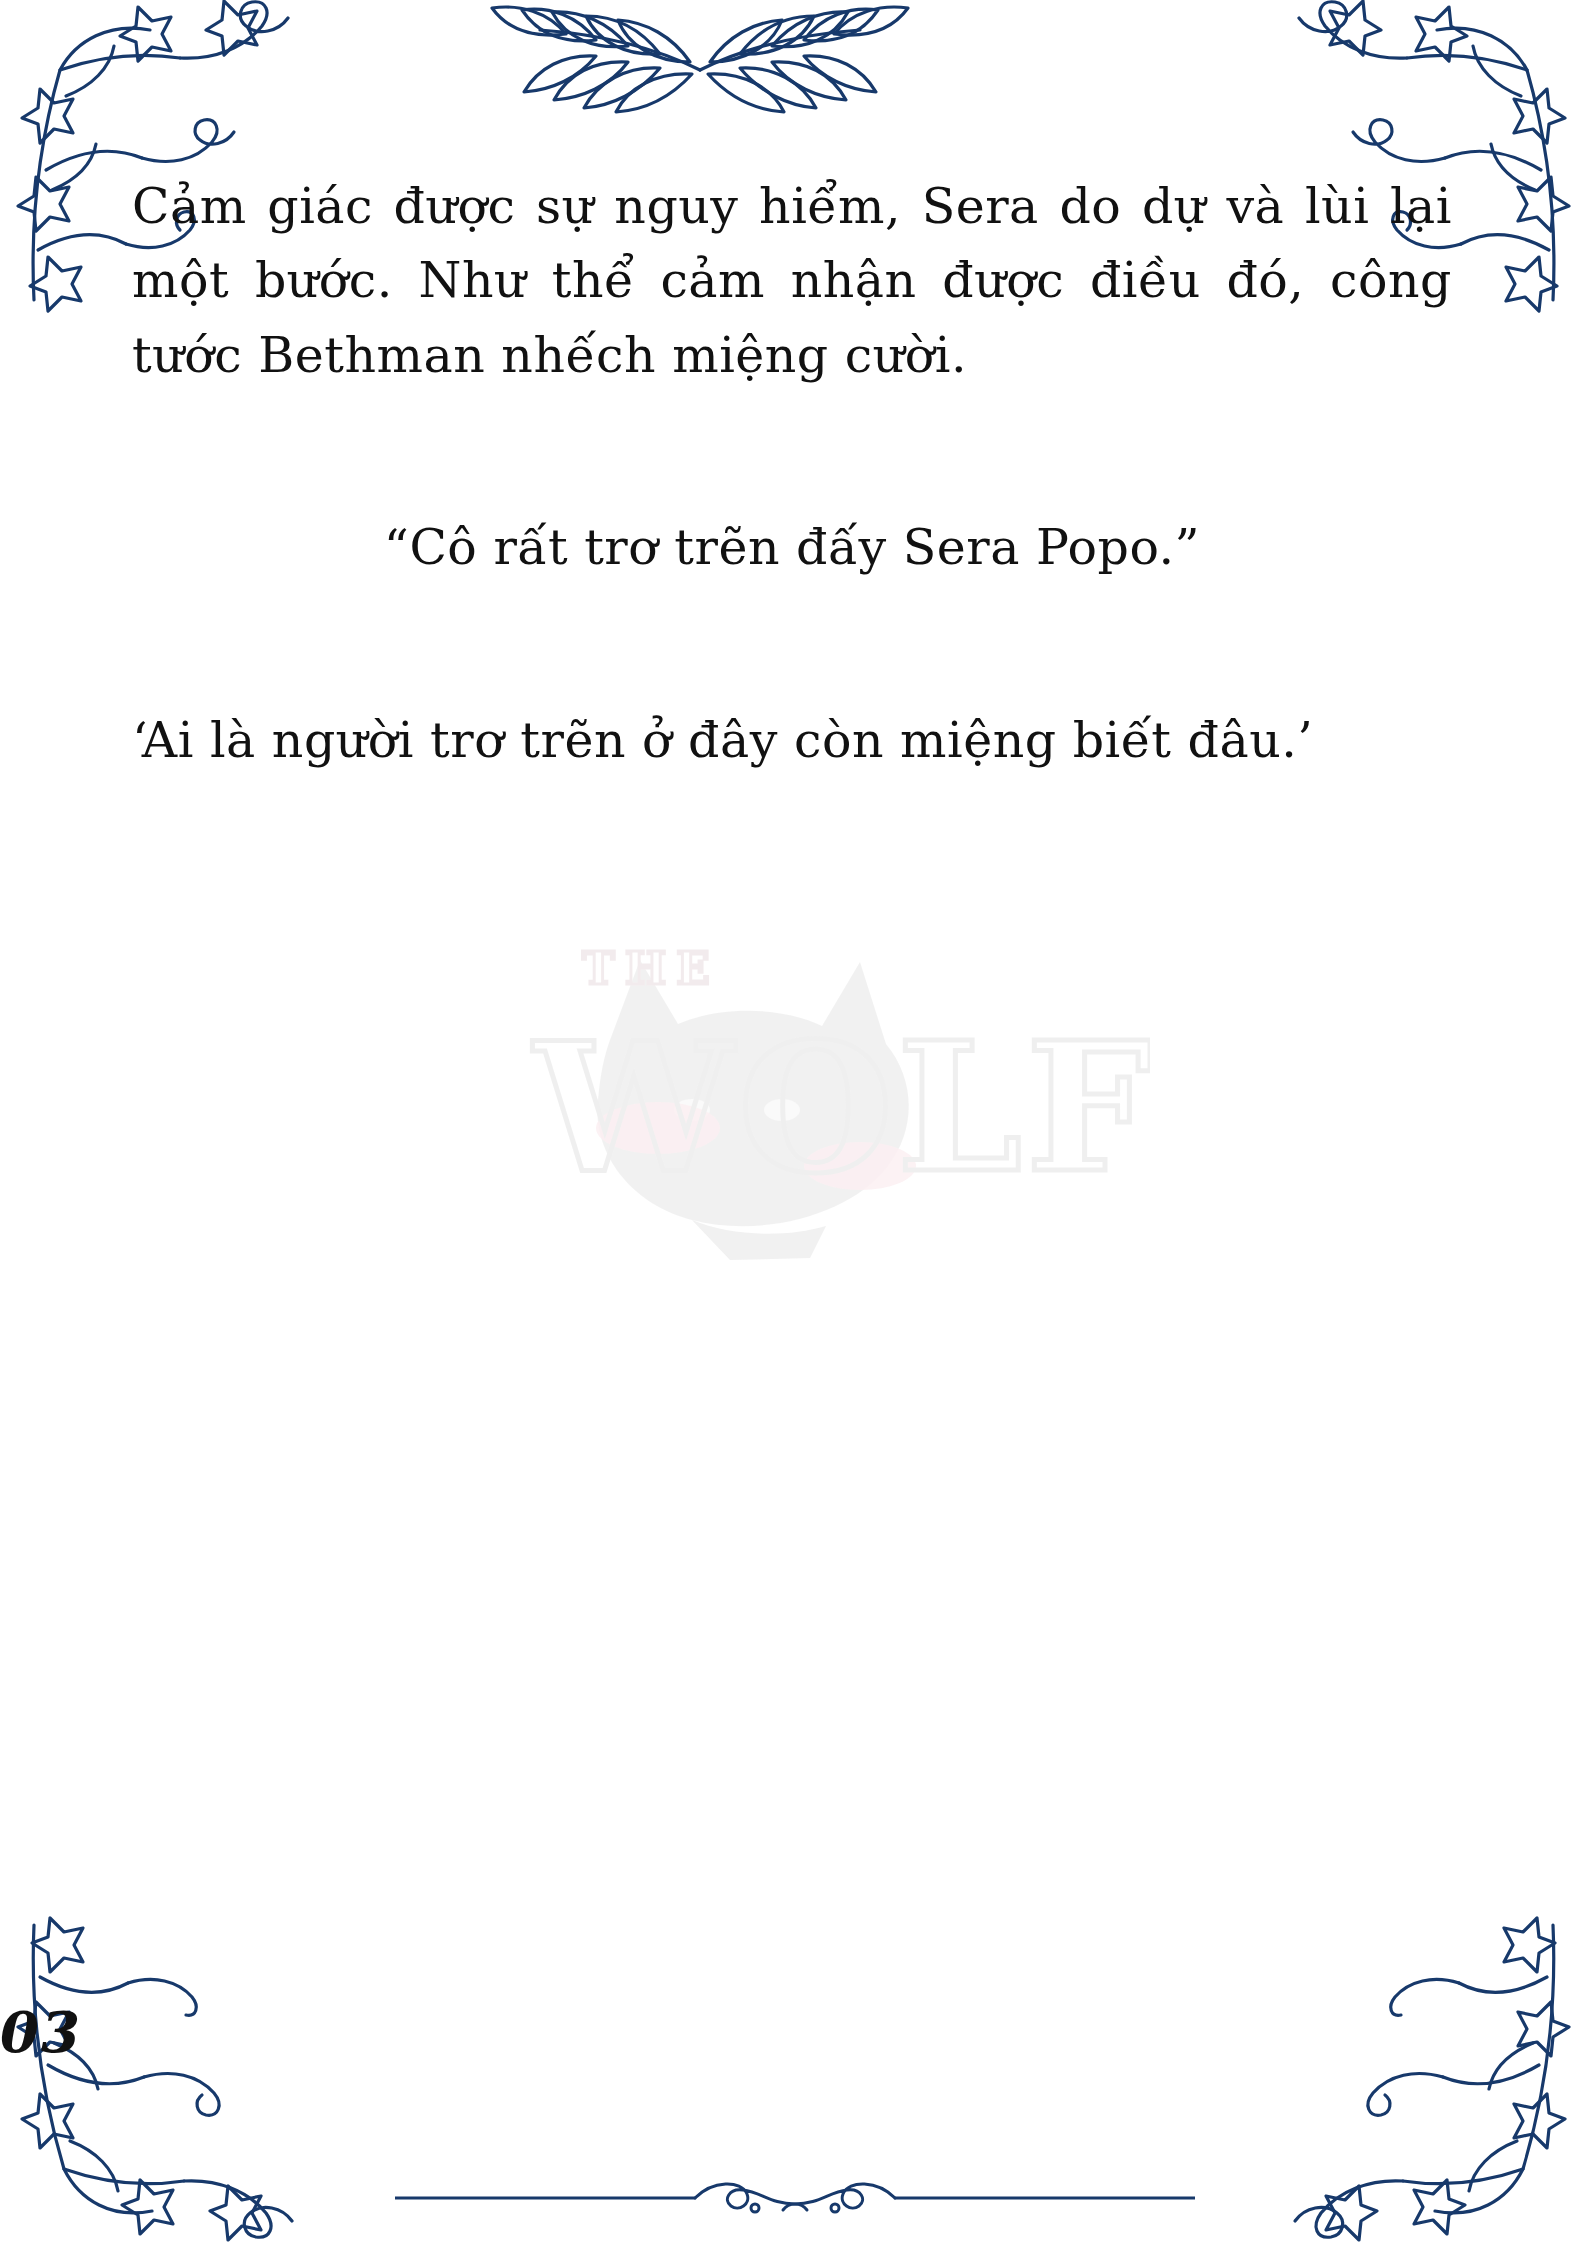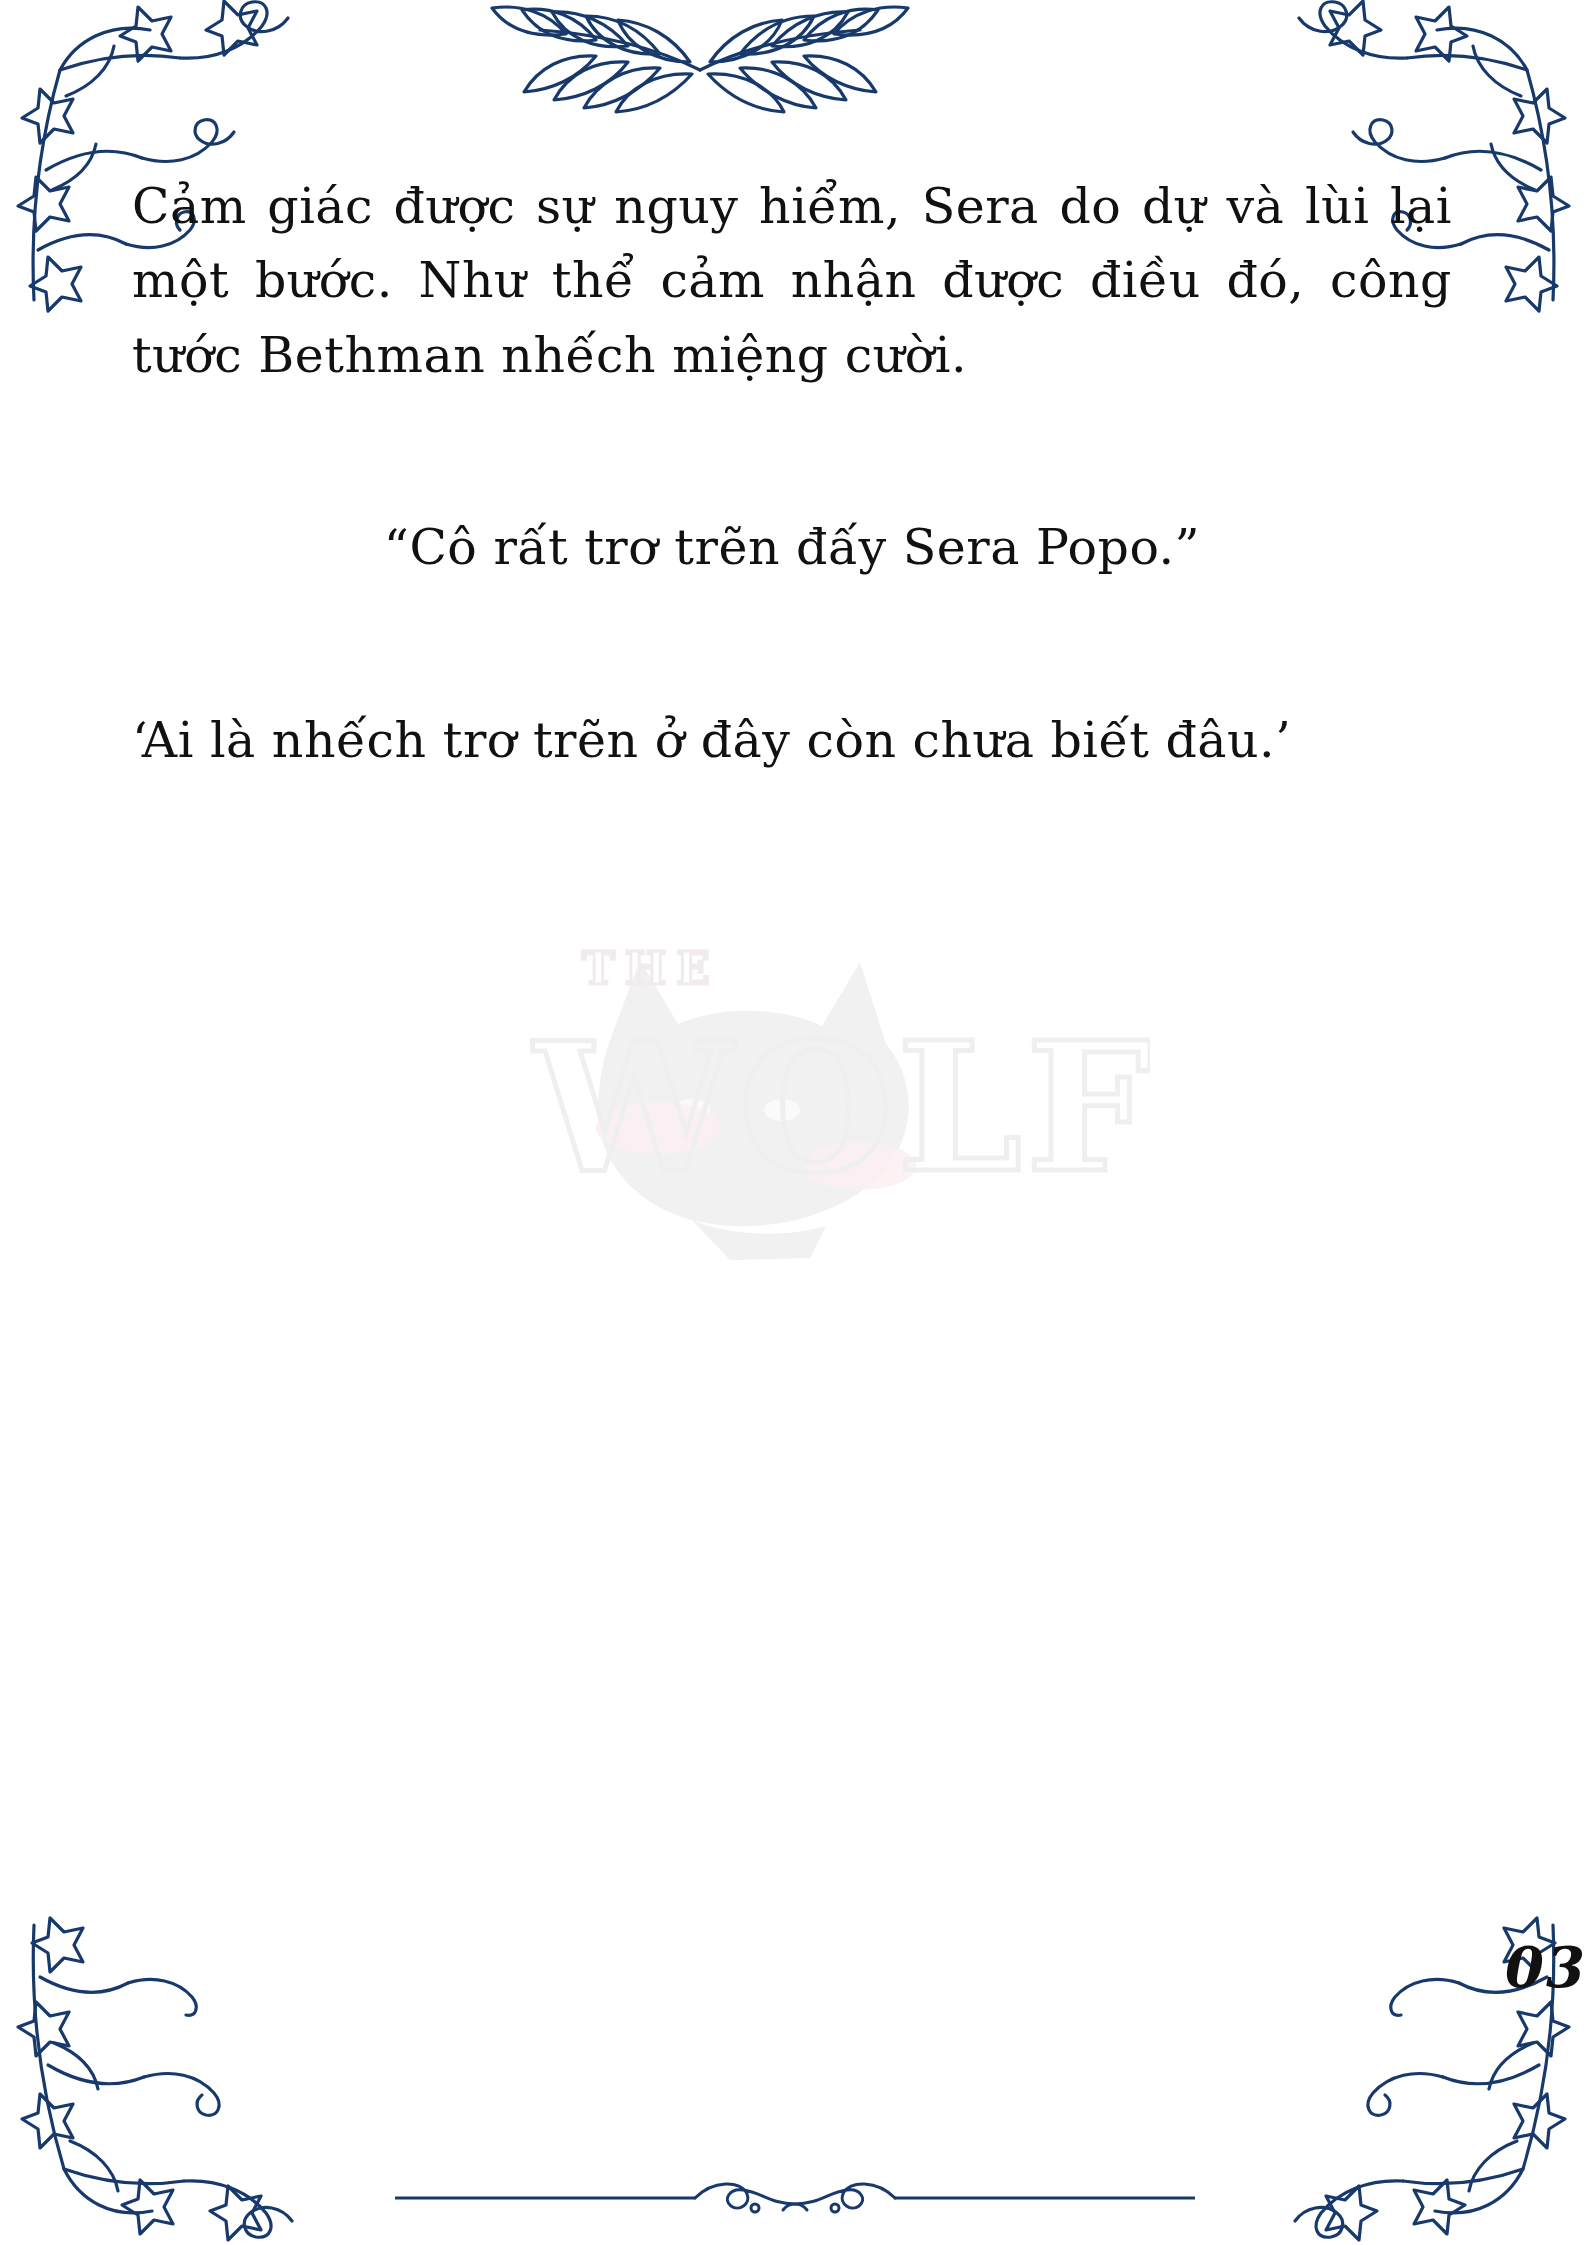--- a/index.html
+++ b/index.html
@@ -56,22 +56,22 @@
   .para.nojustify {
     text-align: center;
   }
   .para.gap-xl { margin-bottom: 118px; }
 
   
   .page-number {
     position: absolute;
     left: 0;
     right: 0;
-    top: 1934px;
-    text-align: right;
+    top: 1999px;
+    text-align: left;
     font-family: "DejaVu Serif", serif;
     font-weight: bold;
     font-style: italic;
     font-size: 56px;
     color: #111111;
     letter-spacing: 2px;
   }
 
   .footer-rule {
     position: absolute;
@@ -199,21 +199,21 @@
 
       <text x="152" y="64" font-family="DejaVu Serif, serif" font-size="44" font-weight="bold" fill="none" stroke="#c9a9b0" stroke-width="3" letter-spacing="10">THE</text>
 
       <text x="104" y="250" font-family="DejaVu Serif, serif" font-size="178" font-weight="bold" fill="none" stroke="#b9b9b9" stroke-width="5" letter-spacing="4">WOLF</text>
     </g>
   </svg>
 
   <div class="content">
     <p class="para gap-xl">Cảm giác được sự nguy hiểm, Sera do dự và lùi lại một bước. Như thể cảm nhận được điều đó, công tước Bethman nhếch miệng cười.</p>
     <p class="para nojustify gap-xl">“Cô rất trơ trẽn đấy Sera Popo.”</p>
-    <p class="para gap-xl">‘Ai là nhếch trơ trẽn ở đây còn chưa biết đâu.’</p>
+    <p class="para gap-xl">‘Ai là người trơ trẽn ở đây còn miệng biết đâu.’</p>
   </div>
 
   <div class="page-number">03</div>
 
   <svg class="footer-rule" viewBox="0 0 800 40" aria-hidden="true">
     <g fill="none" stroke="#17396b" stroke-width="3" stroke-linecap="round">
       <path d="M0 20 L300 20"></path>
       <path d="M500 20 L800 20"></path>
       <path d="M300 20 C 318 2 346 2 352 16 C 356 26 344 34 336 28 C 328 22 334 10 348 12 C 366 14 376 26 400 26 C 424 26 434 14 452 12 C 466 10 472 22 464 28 C 456 34 444 26 448 16 C 454 2 482 2 500 20"></path>
       <path d="M388 32 C 394 24 406 24 412 32"></path>

